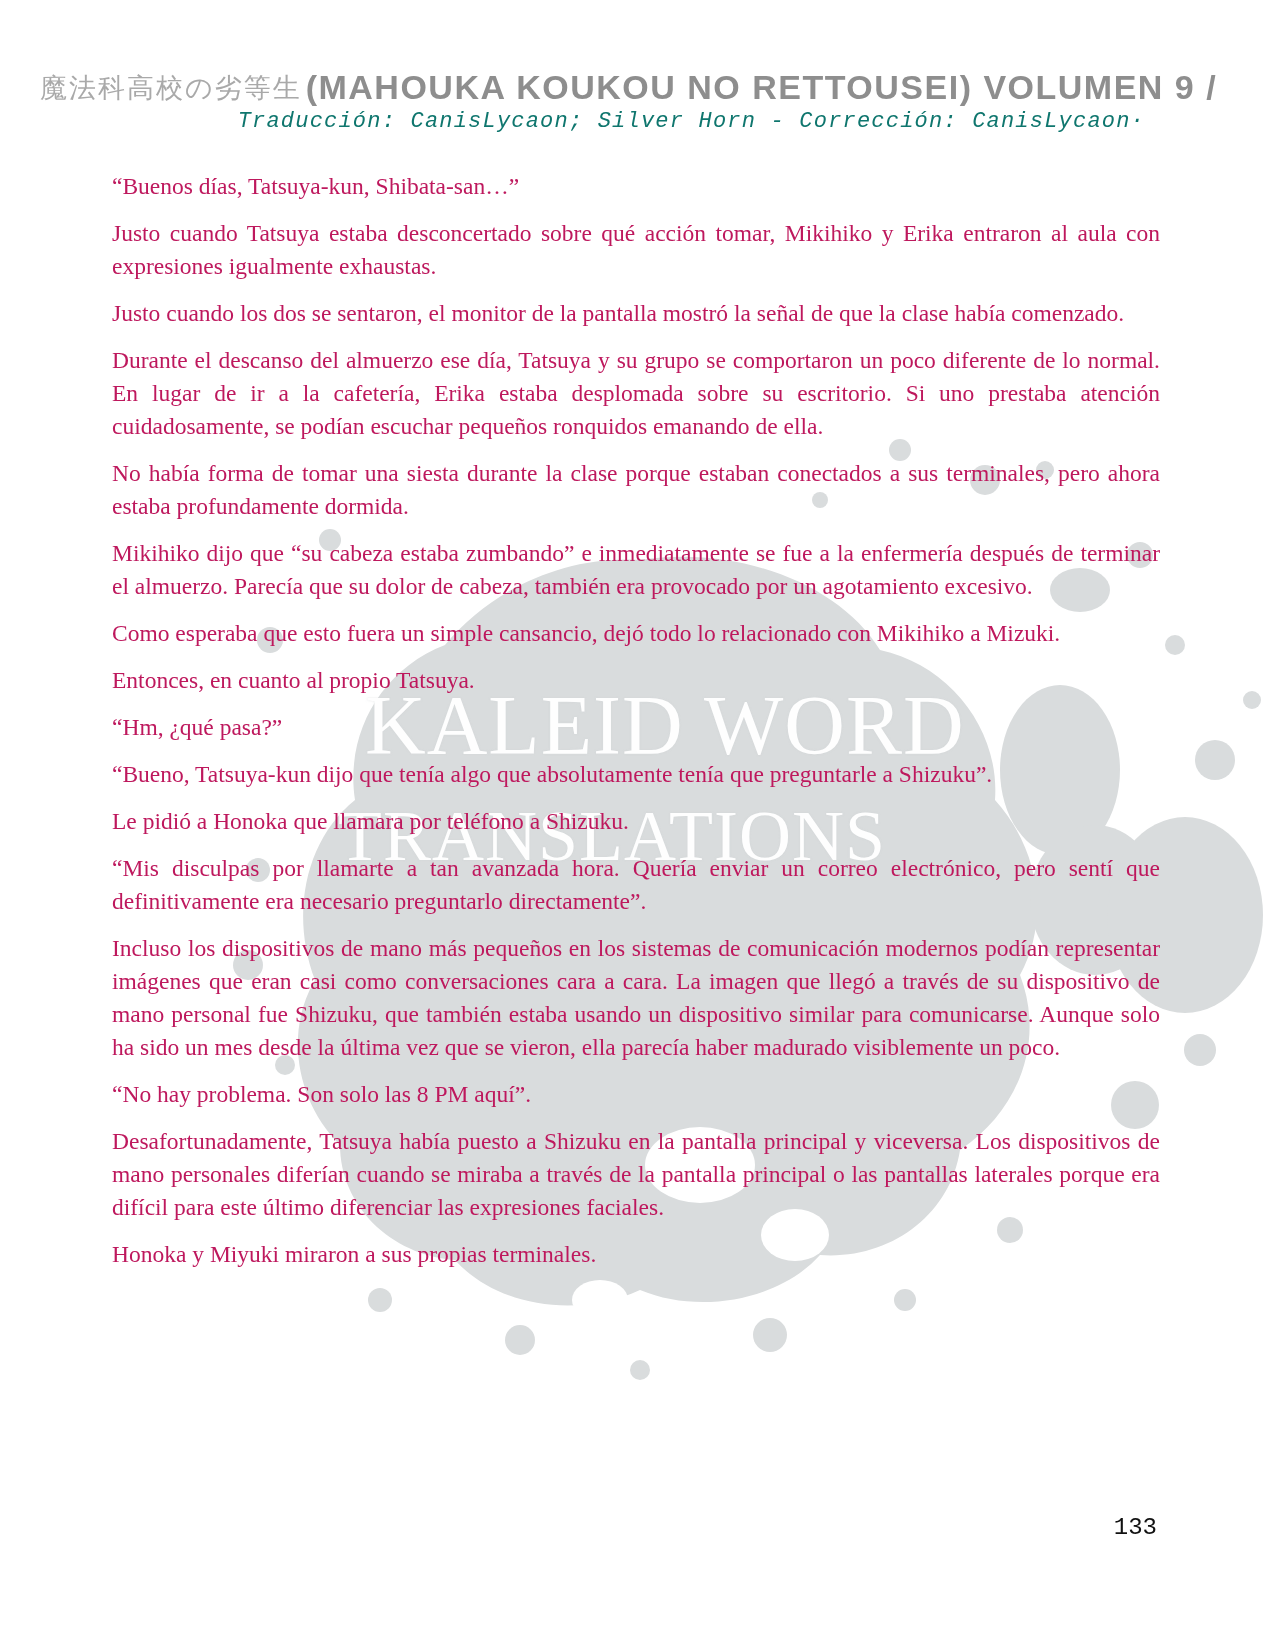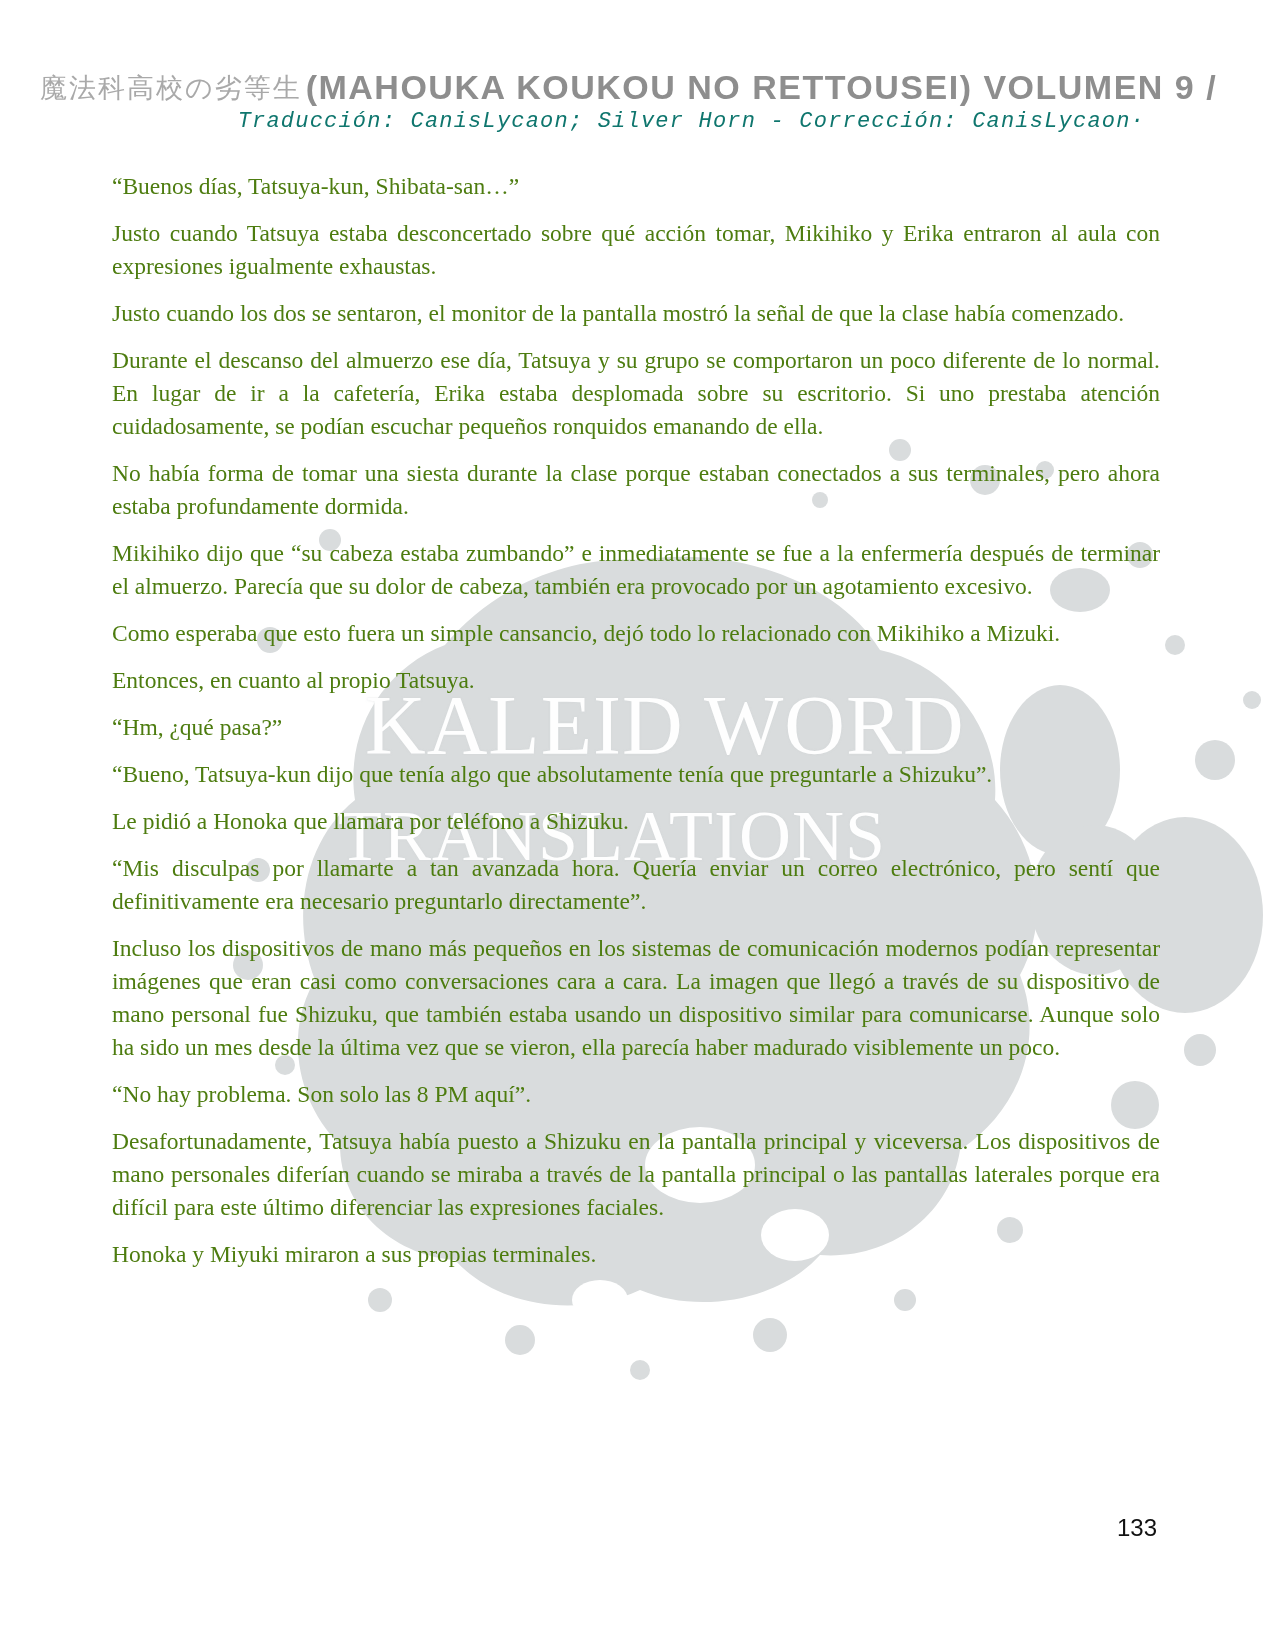--- a/index.html
+++ b/index.html
@@ -63,29 +63,29 @@
   .body-text {
     position:absolute;
     left:112px; top:170px;
     width:1048px;
     z-index:2;
   }
   .body-text p {
     margin:0 0 14px 0;
     font-size:23.5px;
     line-height:33px;
-    color:#4d7c0f;
+    color:#be185d;
     text-align:justify;
   }
 
   
   .page-number {
     position:absolute;
     top:1514px; right:118px;
-    font-family:Liberation Sans, sans-serif;
+    font-family:Liberation Mono, monospace;
     font-size:24px;
     color:#111111;
     z-index:3;
   }
 </style>
 </head>
 <body>
 
 <div class="page">
 

